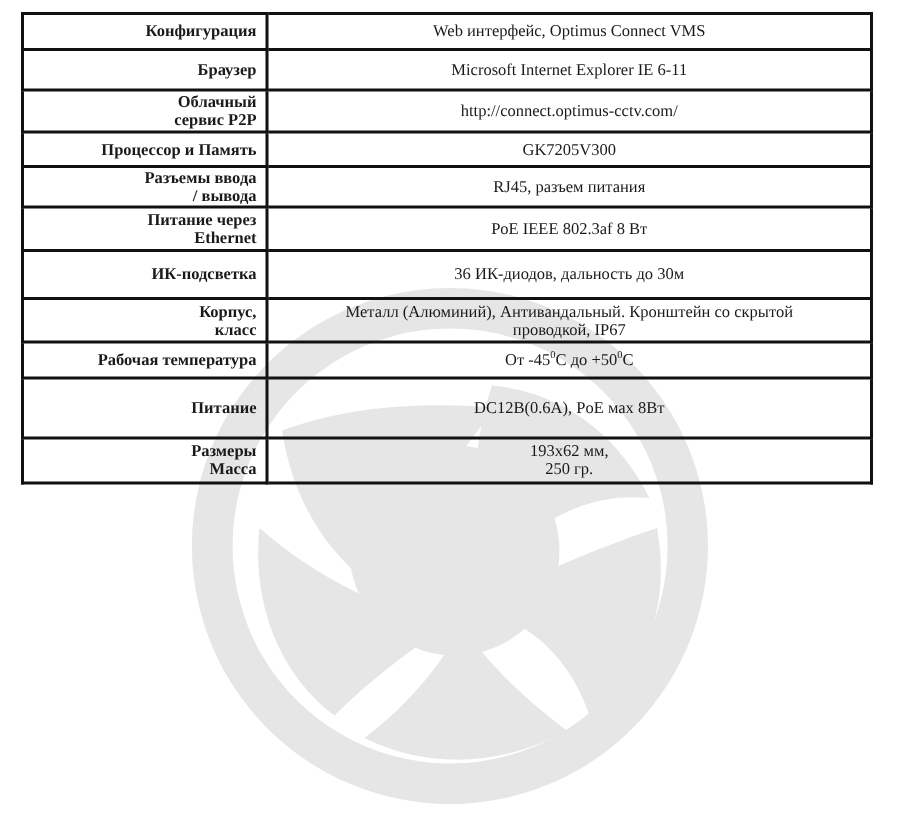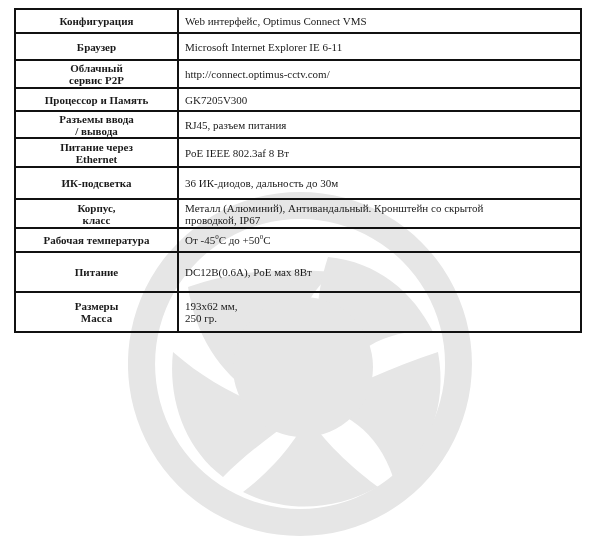--- a/index.html
+++ b/index.html
@@ -10,22 +10,22 @@
     }
     .spec-table {
       position: absolute; left: 14px; top: 8px; width: 568px;
       border-collapse: collapse; z-index: 1;
       font-family: "Liberation Serif", "DejaVu Serif", serif;
       color: #1a1a1a; font-size: 11px;
     }
     .spec-table td {
       border: 2px solid #111; padding: 0 6px; line-height: 12px; vertical-align: middle;
     }
-    .spec-table td.label { width: 149px; font-weight: bold; text-align: center; }
-    .spec-table td.value { text-align: left; }
+    .spec-table td.label { width: 149px; font-weight: bold; text-align: right; }
+    .spec-table td.value { text-align: center; }
     .spec-table td .line { display: block; }
     sup { font-size: 7px; line-height: 0; }
   </style>
 </head>
 <body>
 
 <svg class="watermark" viewBox="0 0 344 344">
   <g fill="#e6e6e6">
     <path fill-rule="evenodd" d="M172 0 A172 172 0 1 1 171.9 0 Z M172 27 A145 145 0 1 0 172.1 27 Z"></path>
     <path d="M60 95 C70 160 110 205 172 225 C150 175 165 115 205 80 C150 75 100 80 60 95 Z"></path>
@@ -115,21 +115,21 @@
       <td class="value"><span>От -45</span><sup>0</sup><span>C до +50</span><sup>0</sup><span>C</span></td>
     </tr>
     <tr style="height:40px">
       <td class="label">
           <span class="line">Питание</span>
         </td>
       <td class="value">
           <span class="line">DC12B(0.6A), PoE мах 8Вт</span>
         </td>
     </tr>
-    <tr style="height:40px">
+    <tr style="height:30px">
       <td class="label">
         <span class="line">Размеры</span>
         <span class="line">Масса</span>
       </td>
       <td class="value">
         <span class="line">193x62 мм,</span>
         <span class="line">250 гр.</span>
       </td>
     </tr>
   </tbody>

